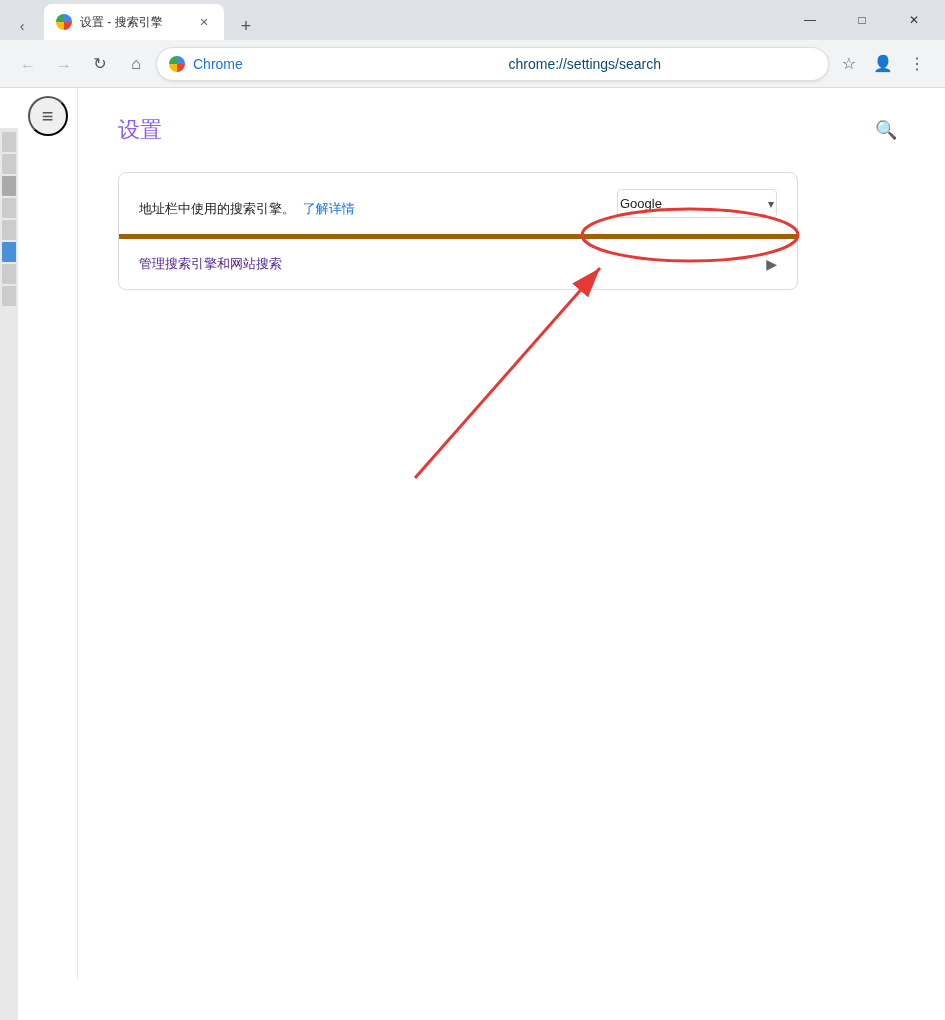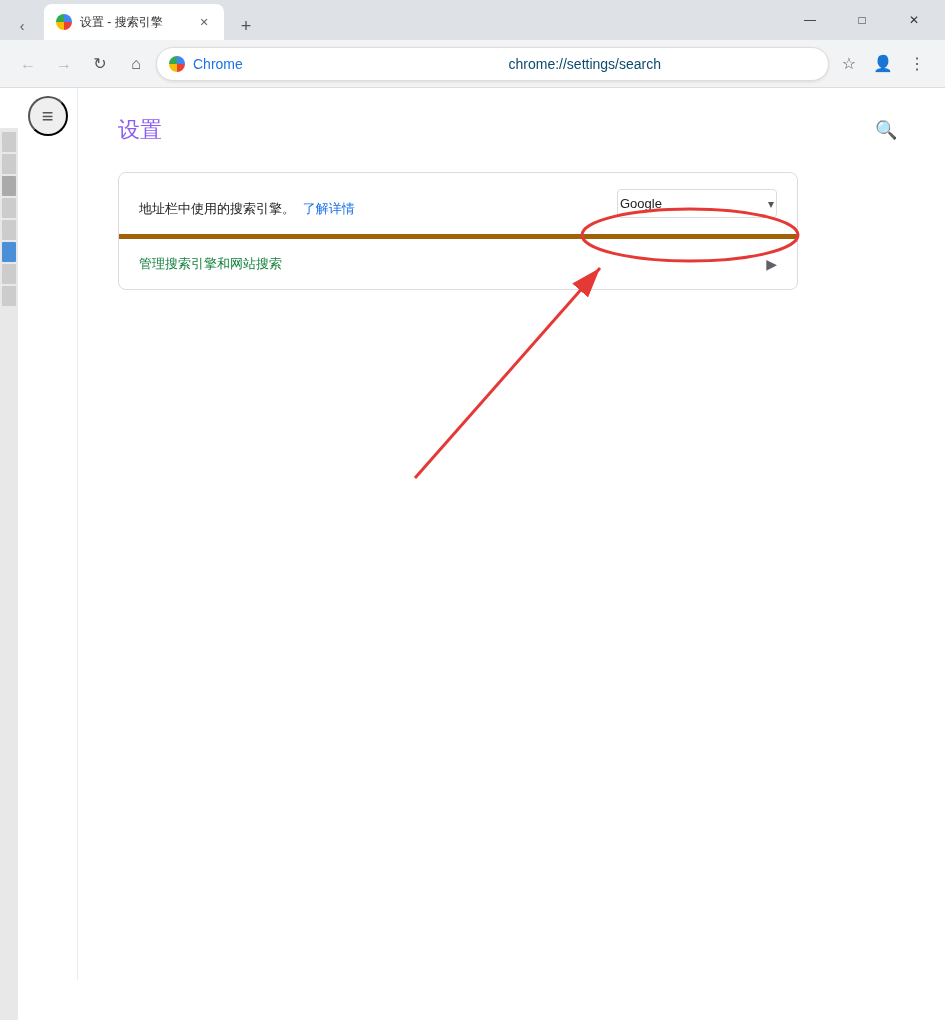--- a/index.html
+++ b/index.html
@@ -220,21 +220,21 @@
     .manage-row {
       display: flex;
       align-items: center;
       padding: 16px 20px;
       cursor: pointer;
       min-height: 48px;
     }
     .manage-row-label {
       flex: 1;
       font-size: 13px;
-      color: #15803d;
+      color: #4c1d95;
     }
     .manage-row-arrow {
       color: #5f6368;
       font-size: 14px;
     }
 
     
     .annotation-layer {
       position: absolute;
       top: 128px;

